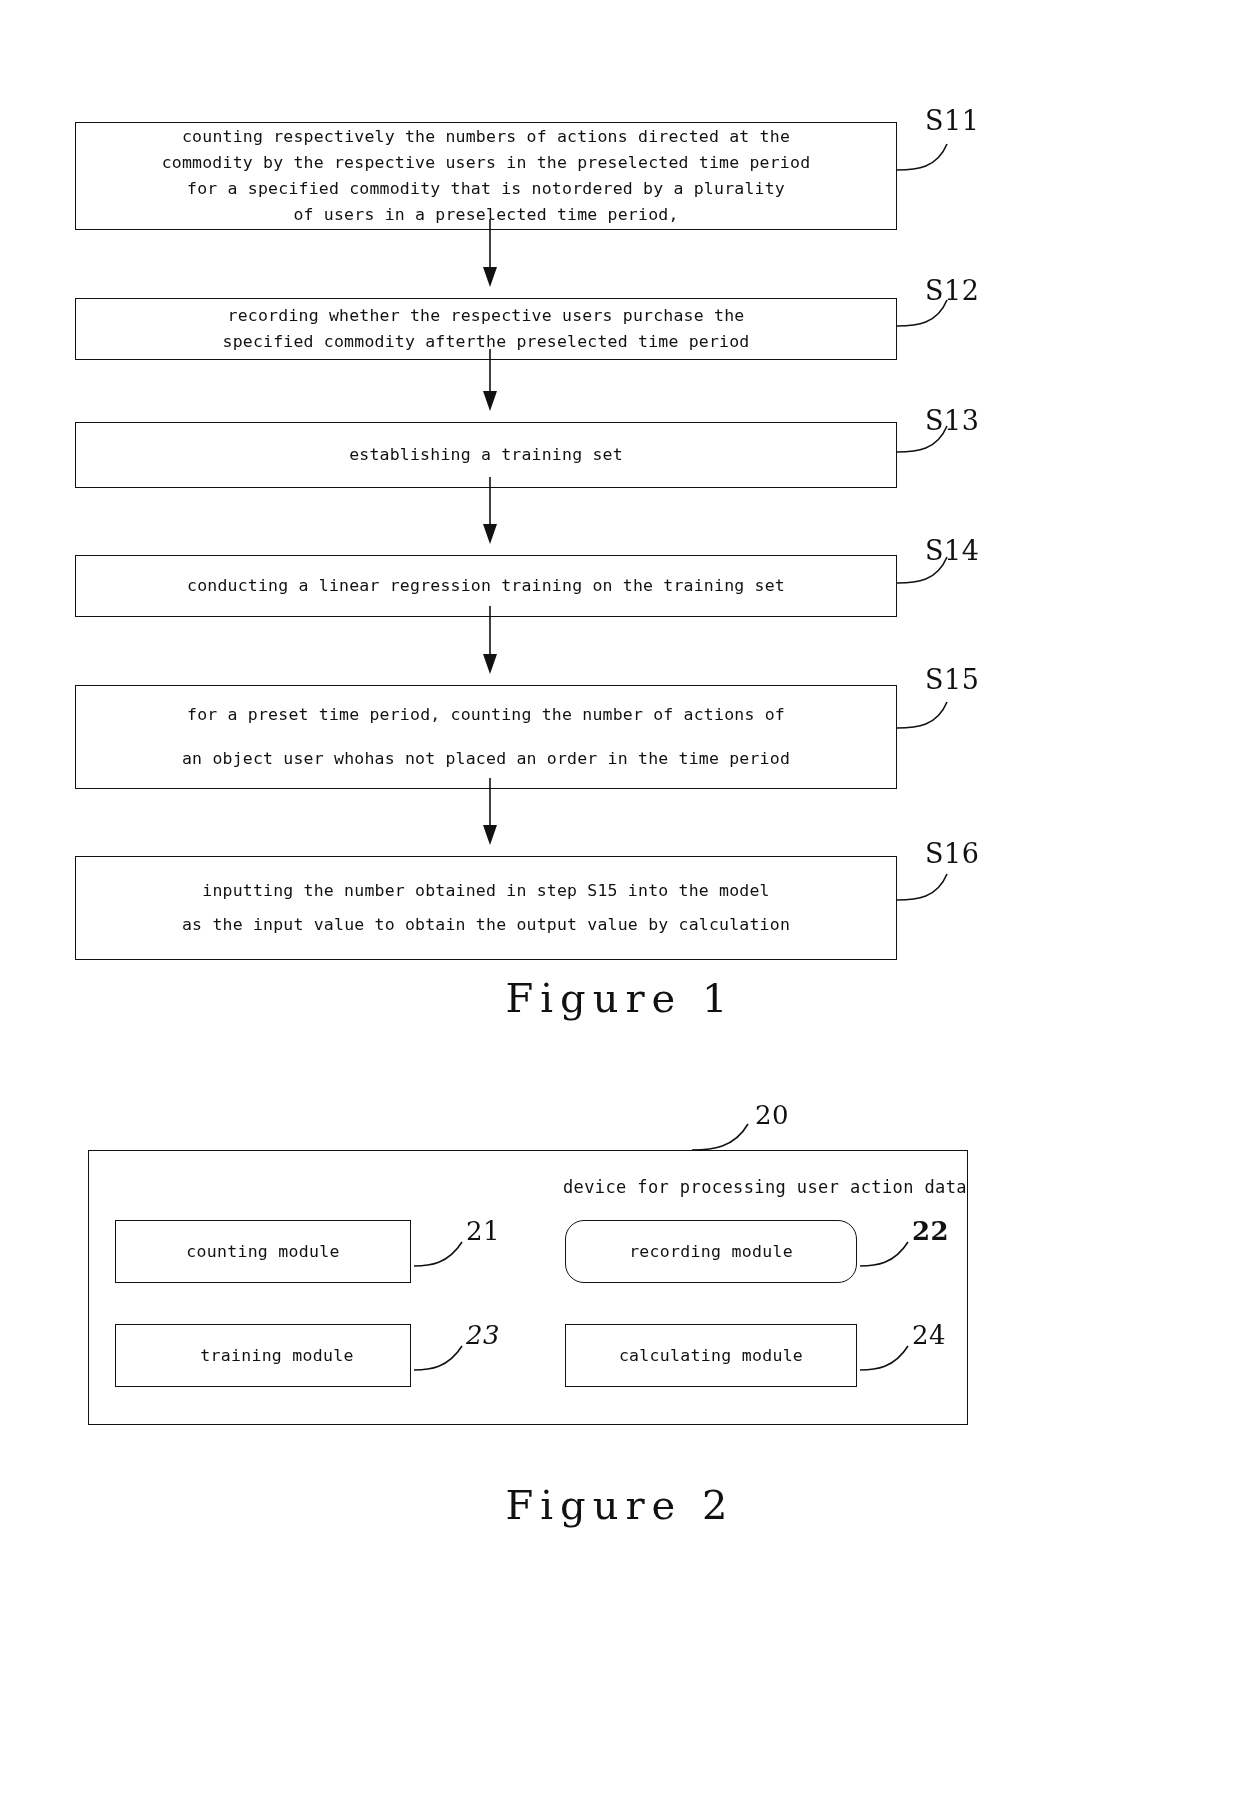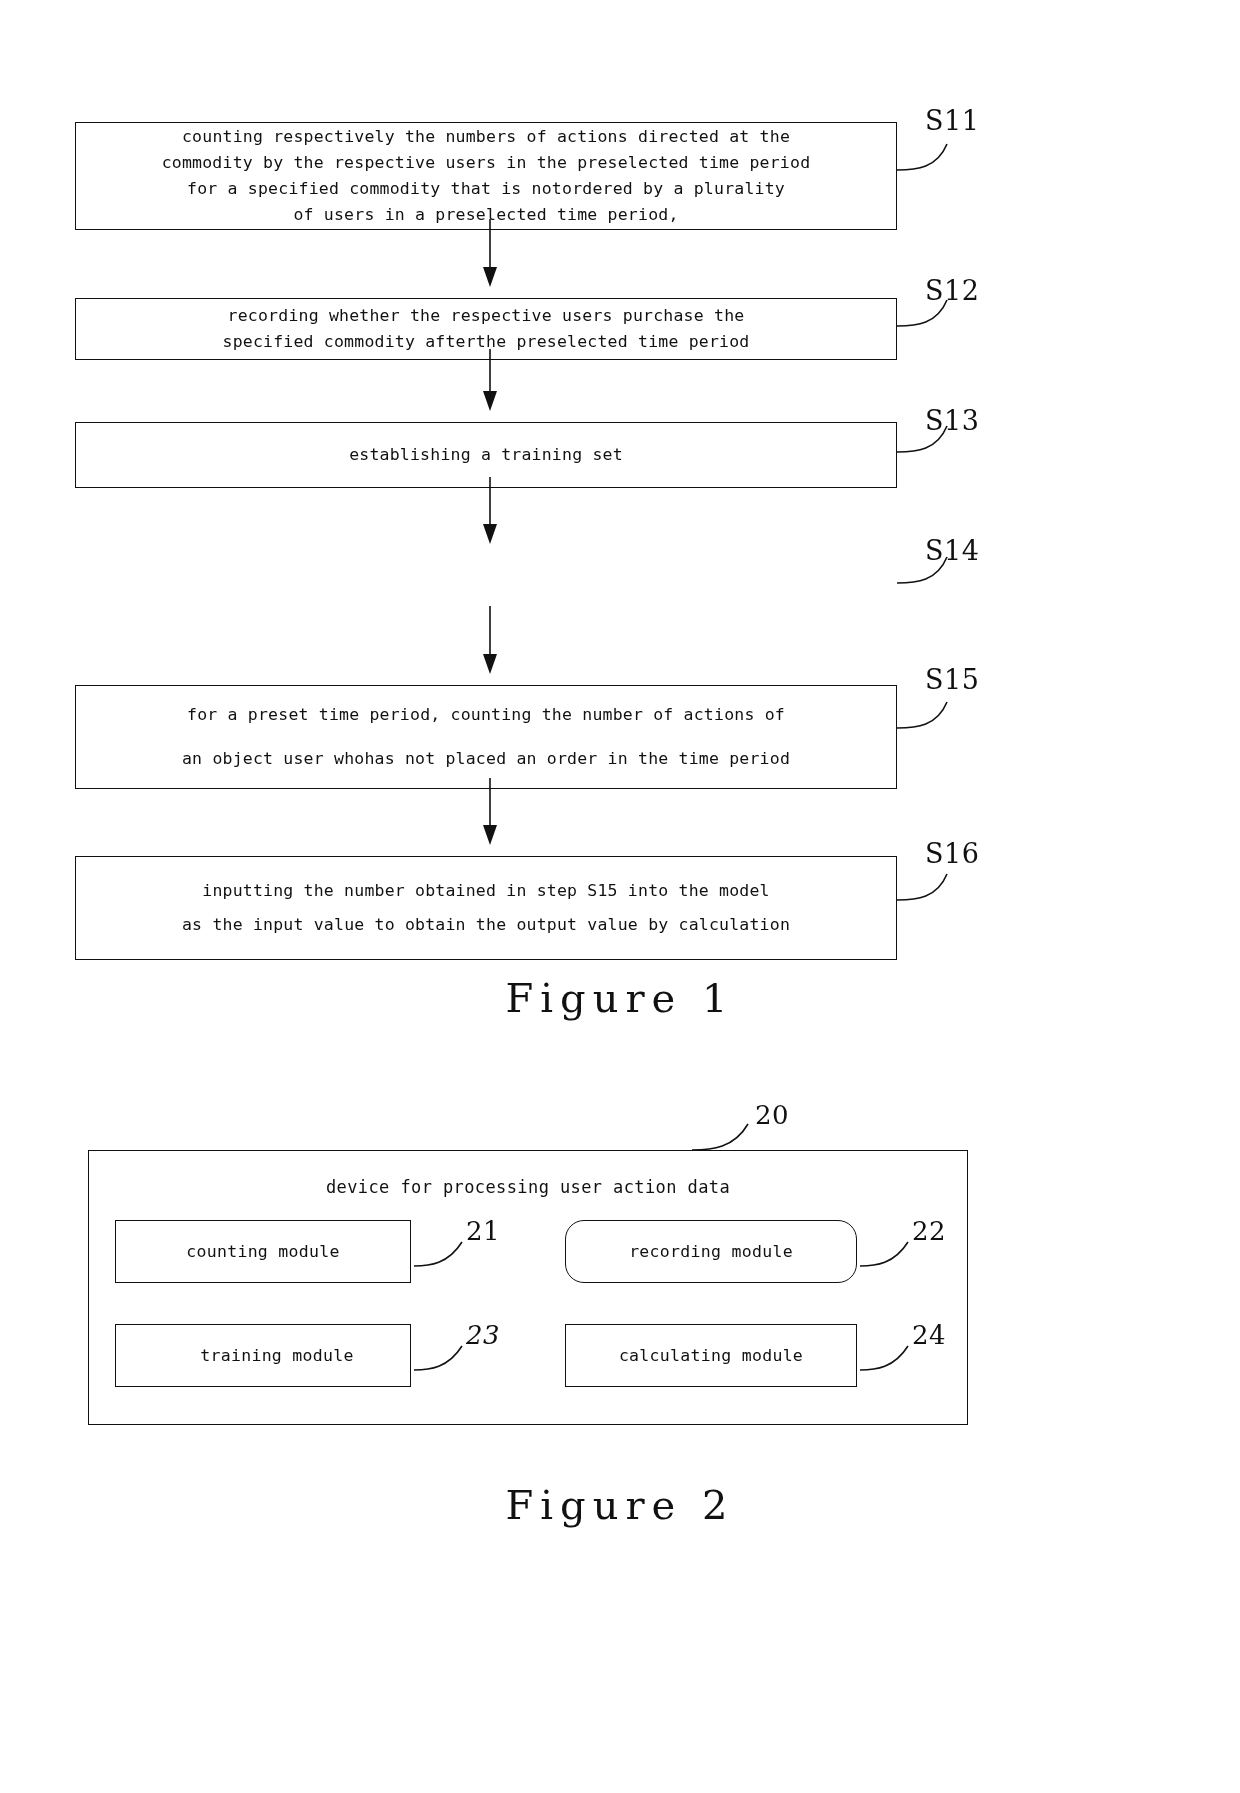--- a/index.html
+++ b/index.html
@@ -78,21 +78,21 @@
   
   .device-box {
     position: absolute;
     border: 1.5px solid #111111;
     background: #ffffff;
     box-sizing: border-box;
   }
   .device-title {
     position: absolute;
     width: 100%;
-    text-align: center;
+    text-align: right;
     font-size: 17px;
     letter-spacing: 0.4px;
     white-space: pre;
     color: #111111;
   }
   .module-box {
     position: absolute;
     border: 1.5px solid #111111;
     background: #ffffff;
     box-sizing: border-box;
@@ -163,20 +163,23 @@
   </div>
   <div class="ref-label" style="left:925px; top:405px;">S13</div>
 
   <div class="connector" style="left:479px; top:477px; height:67px;">
     <svg width="22" height="67" viewBox="0 0 22 67">
       <line x1="11" y1="0" x2="11" y2="55" stroke="#111111" stroke-width="1.6"></line>
       <polygon points="4,47 18,47 11,67" fill="#111111"></polygon>
     </svg>
   </div>
 
+  <div class="flow-box" style="left:75px; top:544px; width:822px; height:62px;">
+    <span class="line">conducting a linear regression training on the training set</span>
+  </div>
   <div class="leader" style="left:895px; top:553px; width:70px; height:32px;">
     <svg width="70" height="32" viewBox="0 0 70 32">
       <path d="M2 30 C 22 30, 42 28, 52 4" stroke="#111111" stroke-width="1.6" fill="none"></path>
     </svg>
   </div>
   <div class="ref-label" style="left:925px; top:535px;">S14</div>
 
   <div class="connector" style="left:479px; top:606px; height:68px;">
     <svg width="22" height="68" viewBox="0 0 22 68">
       <line x1="11" y1="0" x2="11" y2="56" stroke="#111111" stroke-width="1.6"></line>
@@ -247,21 +250,21 @@
       <path d="M2 26 C 18 26, 36 24, 50 2" stroke="#111111" stroke-width="1.6" fill="none"></path>
     </svg>
   </div>
   <div class="ref-label small" style="left:466px; top:1216px;">21</div>
 
   <div class="leader" style="left:858px; top:1240px; width:62px; height:28px;">
     <svg width="62" height="28" viewBox="0 0 62 28">
       <path d="M2 26 C 18 26, 36 24, 50 2" stroke="#111111" stroke-width="1.6" fill="none"></path>
     </svg>
   </div>
-  <div class="ref-label small" style="left:912px; top:1216px;">22</div>
+  <div class="ref-label small" style="left:912px; top:1216px;font-weight:bold;">22</div>
 
   <div class="leader" style="left:412px; top:1344px; width:62px; height:28px;">
     <svg width="62" height="28" viewBox="0 0 62 28">
       <path d="M2 26 C 18 26, 36 24, 50 2" stroke="#111111" stroke-width="1.6" fill="none"></path>
     </svg>
   </div>
   <div class="ref-label small" style="left:466px; top:1320px;font-style:italic;">23</div>
 
   <div class="leader" style="left:858px; top:1344px; width:62px; height:28px;">
     <svg width="62" height="28" viewBox="0 0 62 28">

